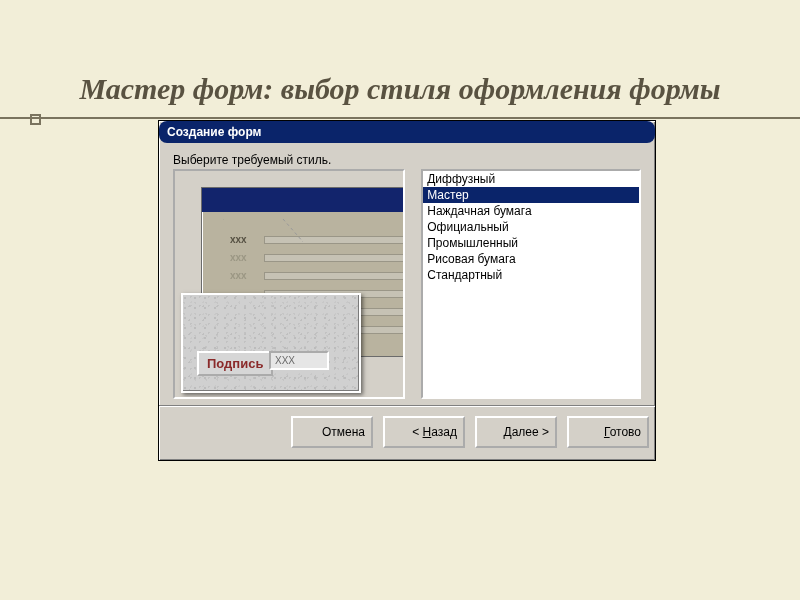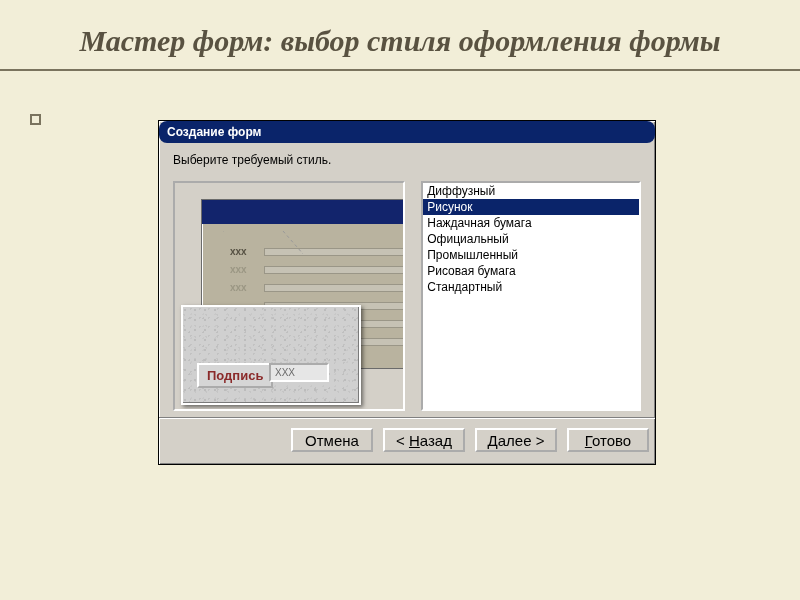--- a/index.html
+++ b/index.html
@@ -3,21 +3,21 @@
 <meta charset="utf-8">
 <style>
   * { box-sizing: border-box; margin: 0; padding: 0; }
   body {
     width: 800px; height: 600px;
     background: #f2eed8;
     font-family: Tahoma, Verdana, sans-serif;
     position: relative;
     overflow: hidden;
   }
-  .slide-title-wrap { text-align: center; padding-top: 24px; }
+  .slide-title-wrap { text-align: center; padding-top: 24px; margin-top: 48px; }
   .slide-title {
     font-family: Georgia, "Times New Roman", serif;
     font-style: italic;
     font-weight: bold;
     font-size: 30px;
     color: #595241;
     line-height: 1.15;
   }
   .slide-rule {
     height: 0;
@@ -46,21 +46,21 @@
     background: linear-gradient(#0a246a,#0a246a);
     color: #fff;
     font-size: 12px;
     font-weight: bold;
     padding: 4px 8px;
     border-radius: 8px;
   }
   .client {
     padding: 10px 14px 6px 14px;
   }
-  .prompt { font-size: 12px; color: #000; margin-bottom: 14px; }
+  .prompt { font-size: 12px; color: #000; margin-bottom: 2px; }
 
   .body-row { display: flex; gap: 16px; }
   .preview-pane {
     width: 242px; height: 230px;
     background: #d4d0c8;
     border: 2px inset #fff;
     position: relative;
     overflow: hidden;
   }
   .mock-form {
@@ -144,27 +144,28 @@
 
   .btnbar {
     border-top: 1px solid #808080;
     box-shadow: 0 1px 0 #fff inset;
     padding: 10px 6px 12px 6px;
     display: flex;
     gap: 10px;
     justify-content: flex-end;
   }
   .btn {
-    min-width: 82px; height: 24px;
+    min-width: 82px; height: 32px;
     background: #d4d0c8;
     border: 2px outset #fff;
-    font-size: 15px;
+    font-size: 12px;
     font-family: Tahoma, sans-serif;
     padding: 0 6px;
     cursor: pointer;
+    text-align: right;
   }
   .btn u { text-decoration: underline; }
 </style>
 </head>
 <body>
 
 <div class="slide-title-wrap">
   <div class="slide-title">Мастер форм: выбор стиля оформления формы</div>
 </div>
 <div class="slide-rule"></div>
@@ -199,21 +200,21 @@
         </svg>
 
         <div class="zoom-card">
           <div class="zoom-label-box">Подпись</div>
           <div class="zoom-field">XXX</div>
         </div>
       </div>
 
       <div class="style-listbox" id="style-list">
           <div class="style-item">Диффузный</div>
-          <div class="style-item selected">Рисунок</div>
+          <div class="style-item selected">Мастер</div>
           <div class="style-item">Наждачная бумага</div>
           <div class="style-item">Официальный</div>
           <div class="style-item">Промышленный</div>
           <div class="style-item">Рисовая бумага</div>
           <div class="style-item">Стандартный</div>
         </div>
 
     </div>
   </div>
 

